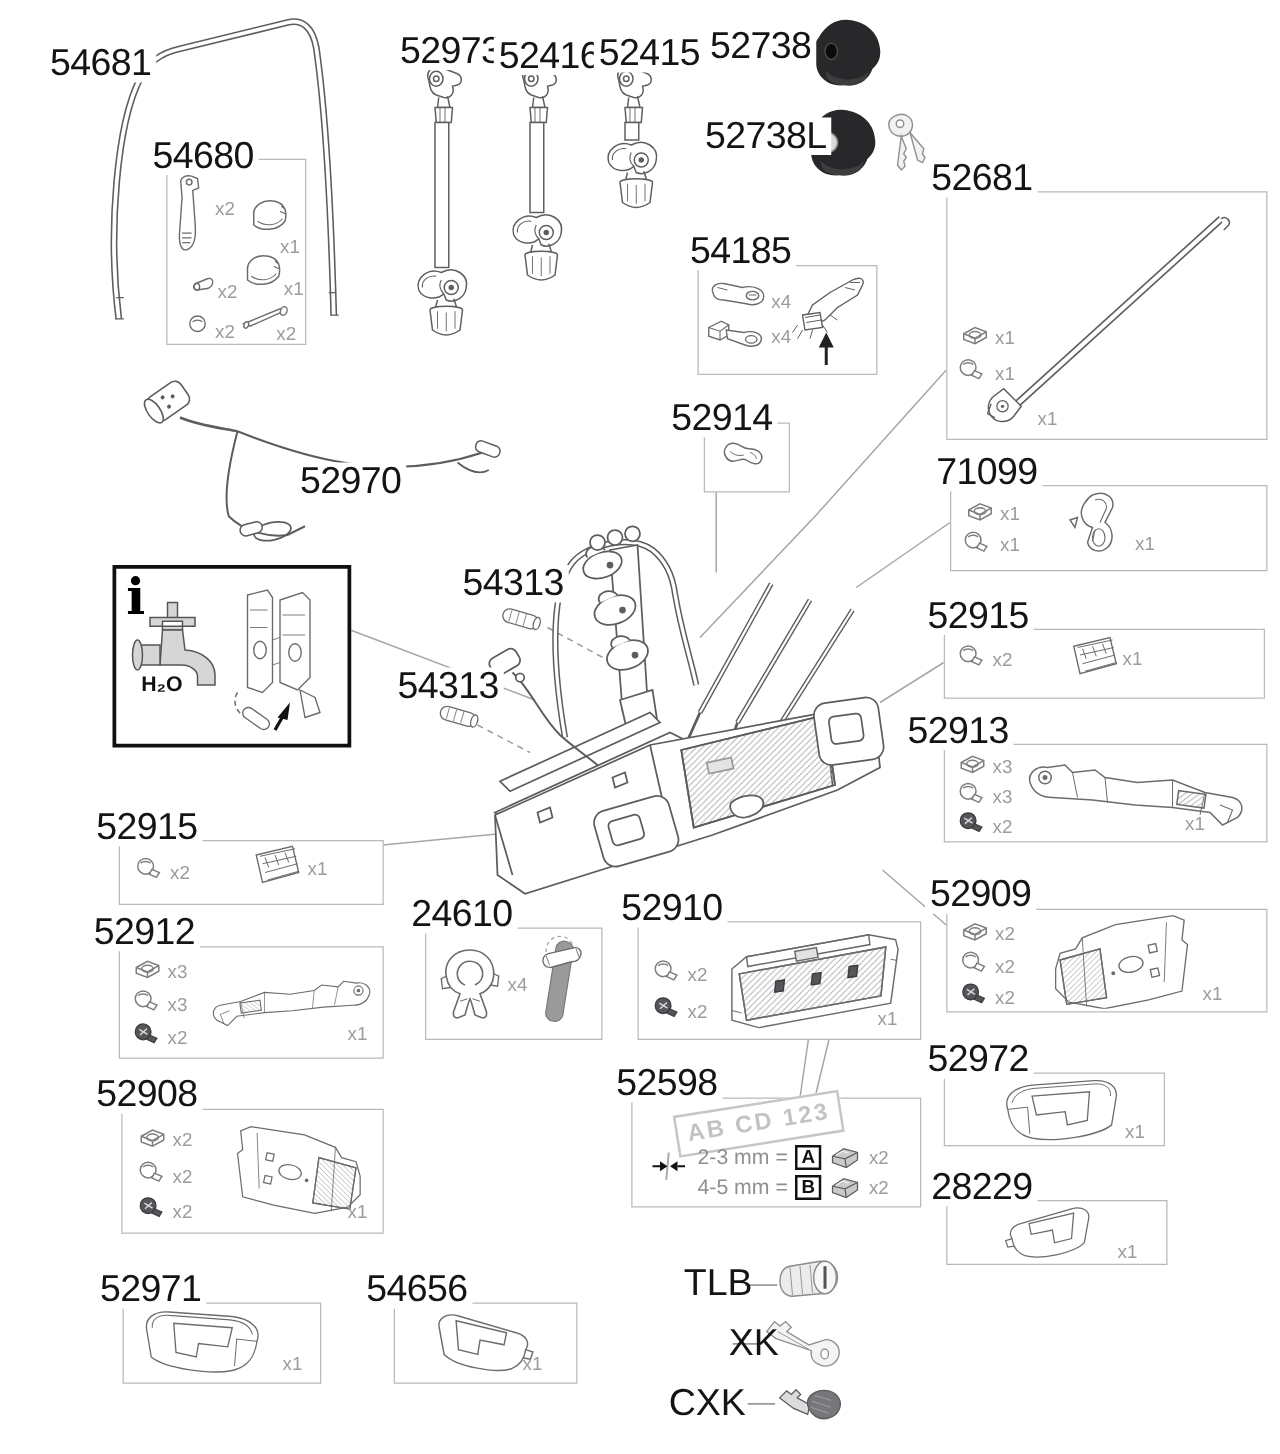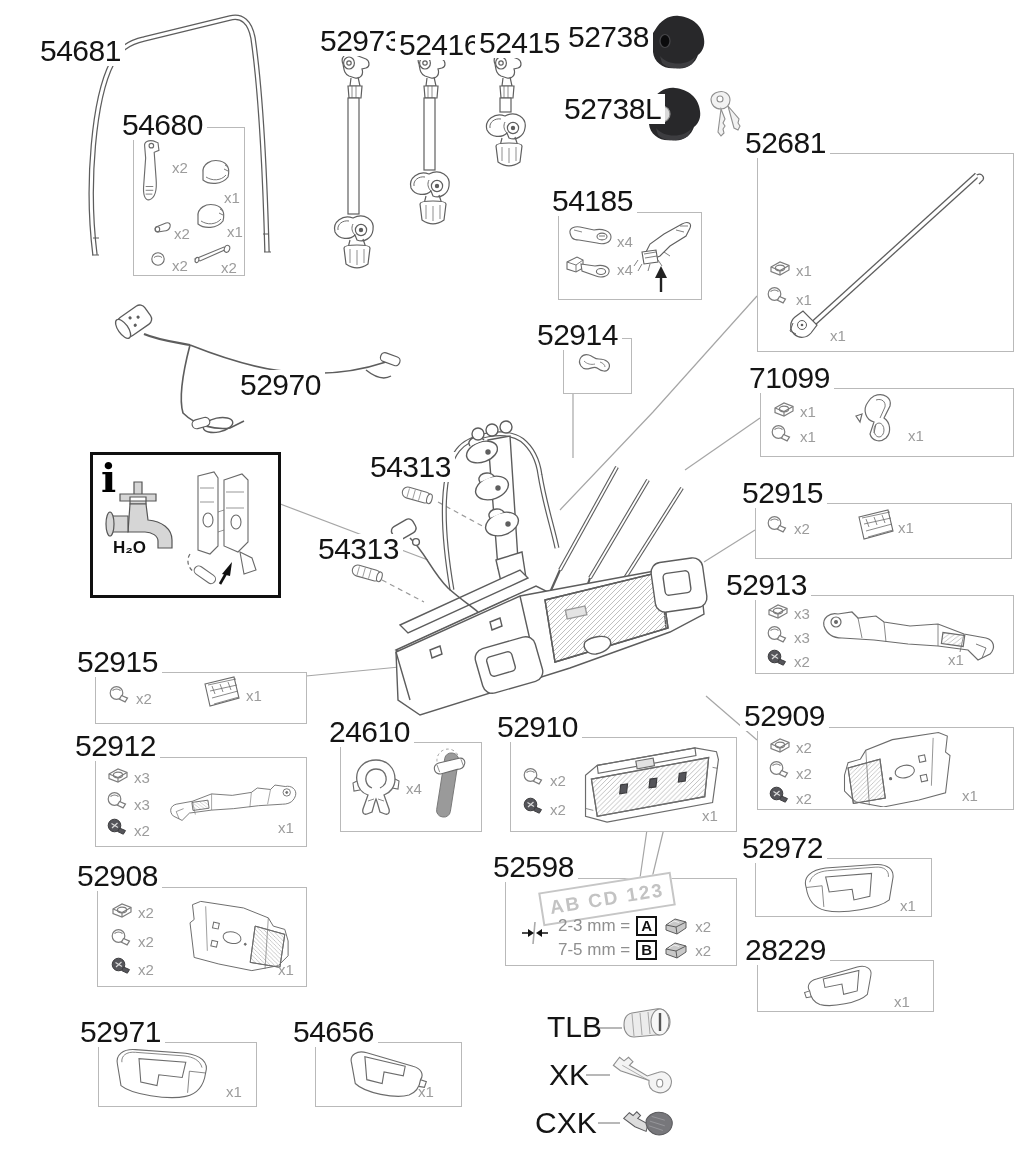--- a/index.html
+++ b/index.html
@@ -635,21 +635,21 @@
 </svg>
 <div class="mmrow" style="left:558px;top:916px">
   <span>2-3 mm =</span>
   <span class="tag">A</span>
   <svg width="26" height="20" viewBox="0 0 26 20">
       <use href="#ic-clipAB"></use>
     </svg>
   <span class="cnt" style="position:static">x2</span>
 </div>
 <div class="mmrow" style="left:558px;top:940px">
-  <span>7-5 mm =</span>
+  <span>4-5 mm =</span>
   <span class="tag">B</span>
   <svg width="26" height="20" viewBox="0 0 26 20">
       <use href="#ic-clipAB"></use>
     </svg>
   <span class="cnt" style="position:static">x2</span>
 </div>
 
 <div class="lbl" style="left:76px;top:1017px">52971</div>
 <div class="box" style="left:98px;top:1042px;width:157px;height:63px"></div>
 <svg class="part" style="left:110px;top:1046px" width="112" height="54" viewBox="0 0 124 60">
@@ -669,21 +669,21 @@
 <span class="cnt" style="left:418px;top:1084px">x1</span>
 
 <div class="keylbl" style="left:547px;top:1012px">TLB</div>
 <svg class="part" style="left:596px;top:1026px" width="26" height="4" viewBox="0 0 26 4">
     <path d="M0,2 H26" stroke="#9a9a9a" stroke-width="1.4"></path>
   </svg>
 <svg class="part" style="left:620px;top:1005px" width="56" height="38" viewBox="0 0 56 38">
     <use href="#ic-barrel"></use>
   </svg>
 
-<div class="keylbl" style="left:549px;top:1060px">XK</div>
+<div class="keylbl" style="left:583px;top:1060px">XK</div>
 <svg class="part" style="left:586px;top:1073px" width="24" height="4" viewBox="0 0 24 4">
     <path d="M0,2 H24" stroke="#9a9a9a" stroke-width="1.4"></path>
   </svg>
 <svg class="part" style="left:608px;top:1052px" width="66" height="48" viewBox="0 0 74 52">
     <use href="#ic-keyXK"></use>
   </svg>
 
 <div class="keylbl" style="left:535px;top:1108px">CXK</div>
 <svg class="part" style="left:598px;top:1121px" width="22" height="4" viewBox="0 0 22 4">
     <path d="M0,2 H22" stroke="#9a9a9a" stroke-width="1.4"></path>

